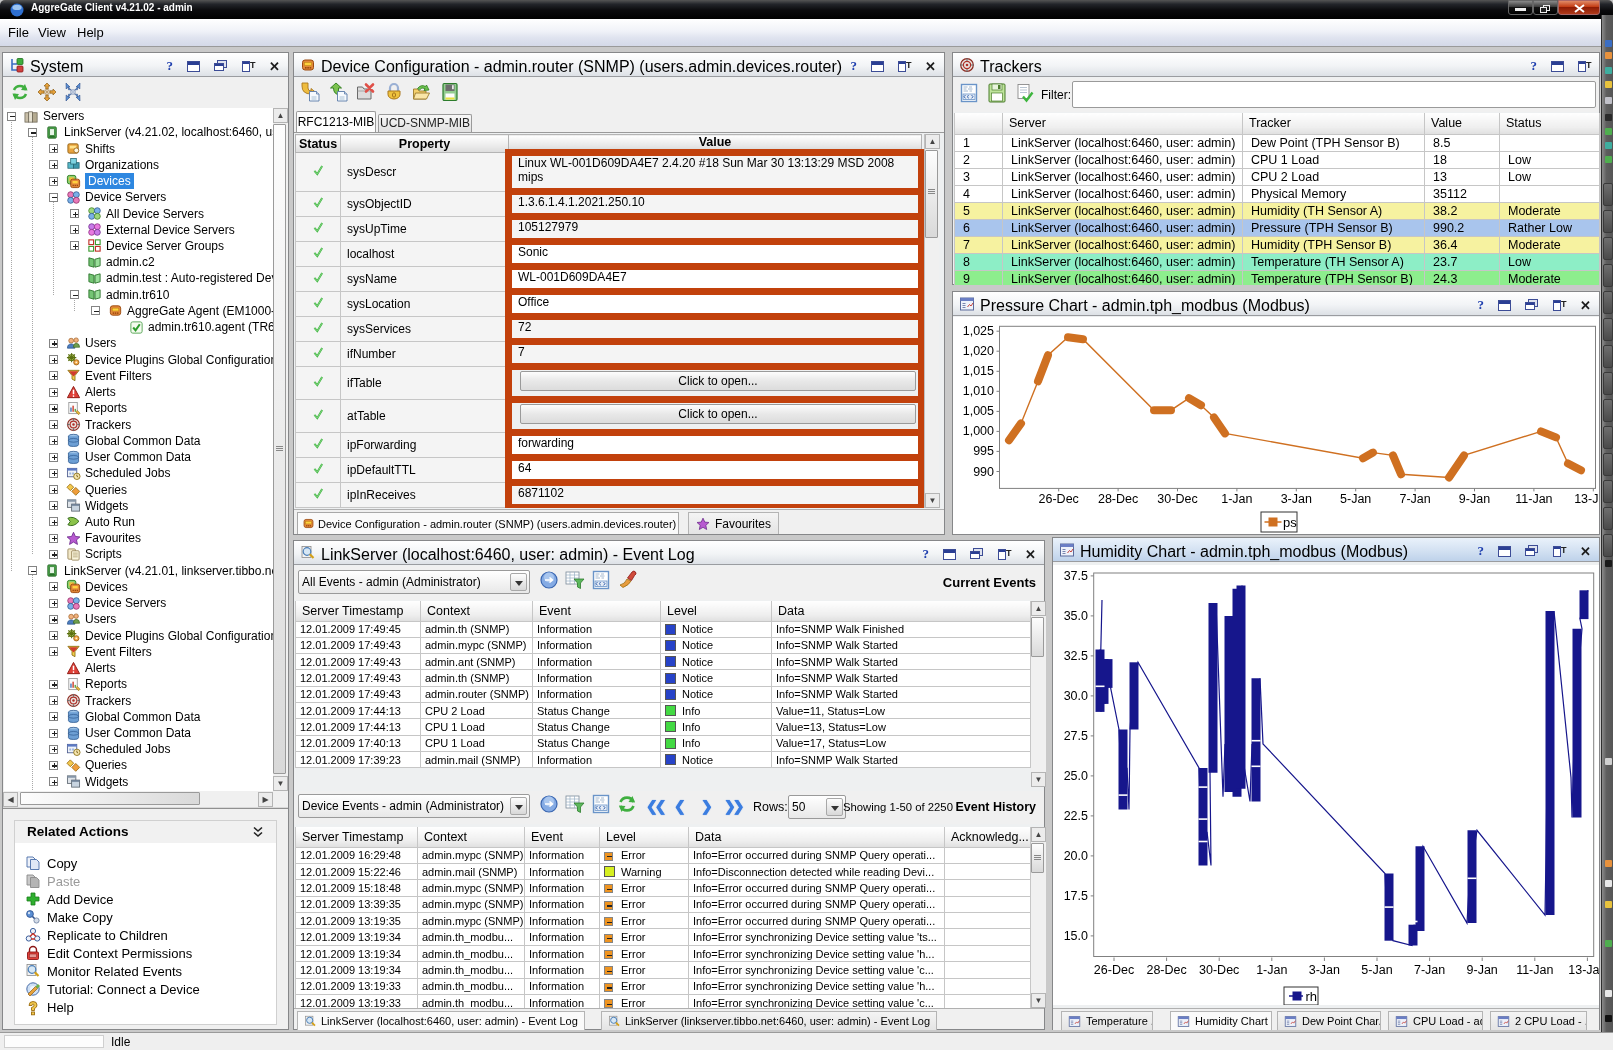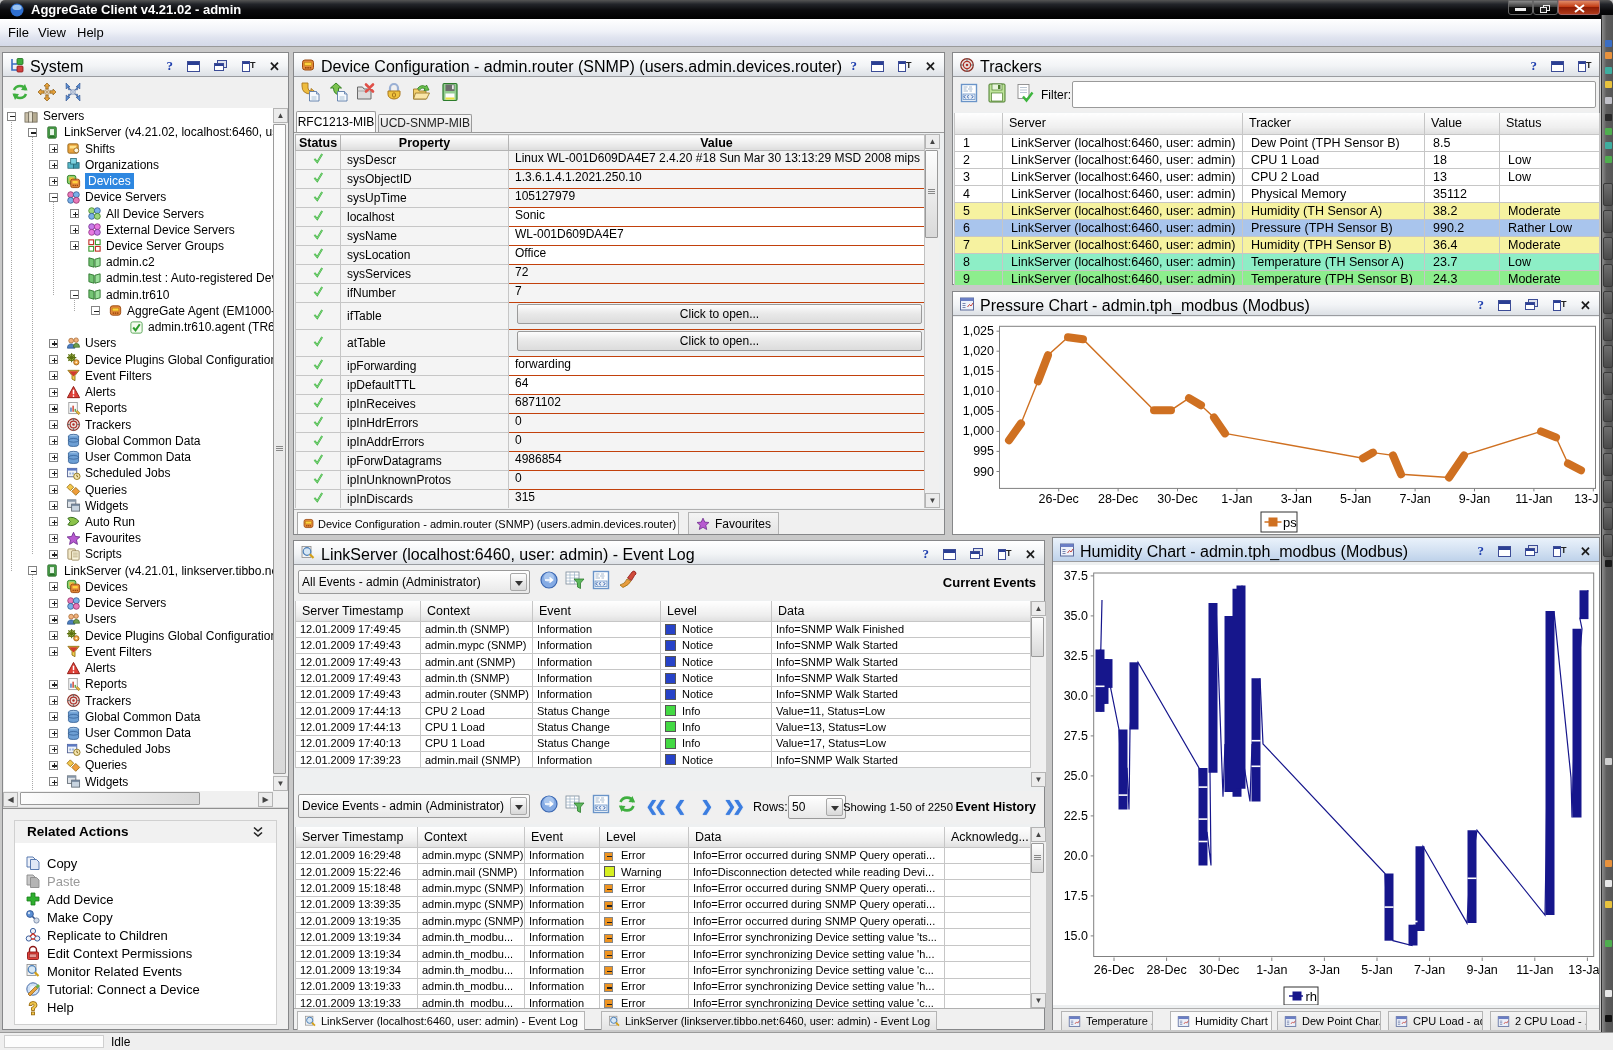--- a/index.html
+++ b/index.html
@@ -32,21 +32,21 @@
 .lv.n{background:#2743c8}.lv.i{background:#43d943}.lv.e{background:#ef9420}.lv.w{background:#d6ef20}
 .dd{position:absolute;height:24px;background:linear-gradient(#ffffff,#e8e8e8);border:1px solid #9a9a9a;border-radius:2px;font-size:12px;line-height:22px;padding-left:3px;white-space:nowrap;overflow:hidden}
 .dd b{position:absolute;right:2px;top:2px;bottom:2px;width:17px;background:linear-gradient(#fdfdfd,#d8d8d8);border:1px solid #a8a8a8;border-radius:2px}
 .dd b::after{content:"";position:absolute;left:4px;top:7px;border-left:4px solid transparent;border-right:4px solid transparent;border-top:5px solid #333}
 .nav{position:absolute;top:7px;font-size:14px;font-weight:bold;color:#3b7de0;text-shadow:0 0 1px #3b7de0}
 .btab{position:absolute;top:2px;height:19px;background:linear-gradient(#f4f4f4,#e4e4e4);border:1px solid #b4b4b4;border-bottom:none;display:flex;align-items:center;padding:0 6px;font-size:11px;white-space:nowrap;overflow:hidden}
 
 .th{background:linear-gradient(#ffffff,#e8e8e8 70%,#dcdcdc);border:1px solid #b4b4b4;font-weight:bold;font-size:12.5px;padding:0}
 .sc{border:1px solid #c6c6c6;text-align:center;background:#f4f4f4;padding:0}
 .pc{border:1px solid #c6c6c6;background:#f4f4f4;padding:0 0 0 6px;font-size:12px}
-.vc{border:1px solid #c2410c;padding:0 0 4px 6px;font-size:12px}
+.vc{border:7px solid #c2410c;padding:0 0 4px 6px;font-size:12px}
 .vc.g{background:#f4f4f4}
 .vc.w{background:#fff}
 .btn{margin:1px 2px;height:20px;background:linear-gradient(#fdfdfd,#e8e8e8 50%,#dcdcdc);border:1px solid #9a9a9a;border-radius:2px;text-align:center;line-height:19px;font-size:12px}
 
 .trw{height:16.24px;display:flex;align-items:center;white-space:nowrap;flex:none}
 .e{width:9px;height:9px;border:1px solid #848484;background:#fff;position:relative;flex:none;margin-right:8px}
 .e::before{content:"";position:absolute;left:1.5px;top:3.5px;width:5px;height:1.2px;background:#222}
 .e.p::after{content:"";position:absolute;left:3.5px;top:1.5px;width:1.2px;height:5px;background:#222}
 .ti{width:15px;height:15px;flex:none;margin-right:4px}
 .sel{background:#2e87e0;color:#fff;padding:1px 3px}
@@ -58,21 +58,21 @@
 .arr{position:absolute;width:15px;height:15px;background:#ececec;border:1px solid #b4b4b4;font-size:8px;color:#444;text-align:center;line-height:14px}
 
 </style></head>
 <body>
 
 <div style="position:absolute;left:0;top:0;width:1613px;height:19px;background:linear-gradient(#555 0%,#23252a 22%,#0a0a0c 55%,#000 100%);border-radius:5px 5px 0 0">
  <svg style="position:absolute;left:10px;top:3px" width="14" height="14">
       <circle cx="7" cy="7" r="6.5" fill="#2e6fd0"></circle>
       <ellipse cx="7" cy="4.4" rx="4.6" ry="2.6" fill="#9cc4f2"></ellipse>
     </svg>
- <span style="position:absolute;left:31px;top:2px;color:#fff;font-weight:bold;font-size:13px">AggreGate Client v4.21.02 - admin</span>
+ <span style="position:absolute;left:31px;top:2px;color:#fff;font-weight:bold;font-size:10px">AggreGate Client v4.21.02 - admin</span>
  <div style="position:absolute;left:1508px;top:0;width:94px;height:15px;display:flex">
   <div style="width:25px;height:15px;background:linear-gradient(#8a8a8a,#3a3a3a 45%,#111 50%,#000);border:1px solid #666;border-radius:0 0 3px 3px;position:relative">
         <i style="position:absolute;left:6px;bottom:3px;width:11px;height:3px;background:#eee"></i>
       </div>
   <div style="width:25px;height:15px;background:linear-gradient(#8a8a8a,#3a3a3a 45%,#111 50%,#000);border:1px solid #666;border-radius:0 0 3px 3px;position:relative">
         <b style="position:absolute;left:9px;top:4px;width:7px;height:6px;border:1.5px solid #eee"></b>
         <b style="position:absolute;left:6px;top:6px;width:7px;height:6px;border:1.5px solid #eee;background:#222"></b>
       </div>
   <div style="width:42px;height:15px;background:linear-gradient(#e08a66,#c33b13 45%,#8e1c04 50%,#b03a1a);border:1px solid #a66;border-radius:0 0 3px 3px;position:relative">
         <svg style="position:absolute;left:15px;top:3px" width="11" height="9" viewBox="0 0 11 9">

